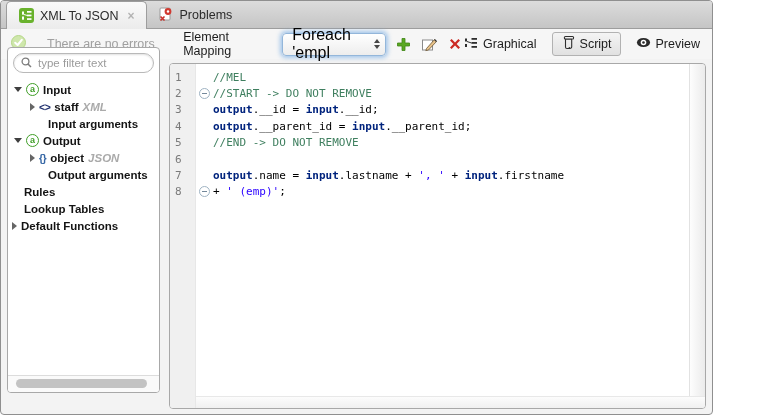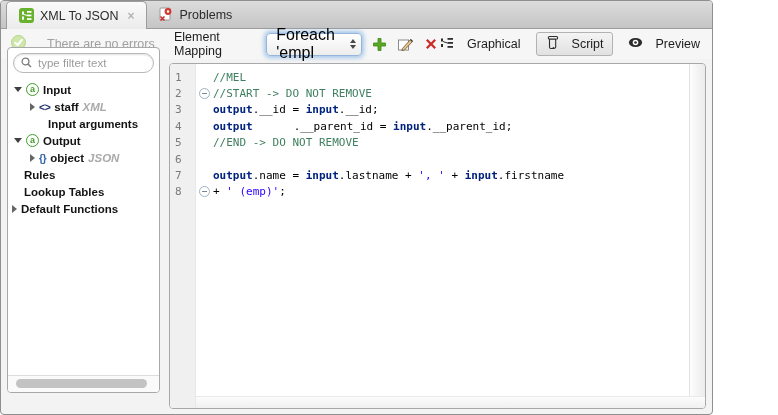--- a/index.html
+++ b/index.html
@@ -21,21 +21,21 @@
   .mapgroup{display:flex;align-items:center;gap:10px;}
   .maplabel{color:#1c1c1c;font-size:12.5px;margin-right:14px;}
   .dropdown{display:flex;align-items:center;gap:7px;height:21px;padding:0 5px 0 9px;font-size:16px;color:#000;
             background:linear-gradient(#ffffff,#ededed);border:1px solid #93b6da;border-radius:4px;
             box-shadow:0 0 4px 2px rgba(120,172,228,.65);cursor:default;}
   .combo-arrows{display:flex;flex-direction:column;gap:2px;}
   .combo-arrows .up{width:0;height:0;border-left:3.5px solid transparent;border-right:3.5px solid transparent;border-bottom:4px solid #474747;}
   .combo-arrows .dn{width:0;height:0;border-left:3.5px solid transparent;border-right:3.5px solid transparent;border-top:4px solid #474747;}
   .tbicon{width:17px;height:17px;display:inline-flex;align-items:center;justify-content:center;}
   .views{margin-left:auto;display:flex;align-items:center;gap:13px;font-size:12.5px;color:#1d1d1d;}
-  .viewbtn{display:flex;align-items:center;gap:13px;padding:3px 2px;}
+  .viewbtn{display:flex;align-items:center;gap:5px;padding:3px 2px;}
   .viewbtn.active{border:1px solid #b2b2b2;background:linear-gradient(#f4f4f4,#e1e1e1);border-radius:3px;padding:2px 8px;}
 
   
   .panel{position:absolute;background:#fff;border:1px solid #a8a8a8;border-radius:4px;box-sizing:border-box;overflow:hidden;}
   .sidebar{left:6px;top:46px;width:153px;height:346px;}
   .editor{left:168px;top:62px;right:6px;height:346px;}
 
   
   .filter{margin:5px;height:20px;border:1px solid #b9b9b9;border-radius:11px;display:flex;align-items:center;
           gap:4px;padding:0 7px;background:#fff;box-shadow:inset 0 1px 2px rgba(0,0,0,.12);box-sizing:border-box;}
@@ -202,20 +202,23 @@
           <span class="tri open"></span>
           <span class="ico-a">a</span>
           <span>Output</span>
         </div>
         <div class="trow" style="padding-left: 22px;">
           <span class="tri closed"></span>
           <span class="ico-glyph" style="color: rgb(52, 101, 164);">{}</span>
           <span>object</span>
           <span class="suffix">JSON</span>
         </div>
+        <div class="trow" style="padding-left: 40px;">
+          <span>Output arguments</span>
+        </div>
         <div class="trow" style="padding-left: 16px;">
           <span>Rules</span>
         </div>
         <div class="trow" style="padding-left: 16px;">
           <span>Lookup Tables</span>
         </div>
         <div class="trow" style="padding-left: 4px;">
           <span class="tri closed"></span>
           <span>Default Functions</span>
         </div>
@@ -241,21 +244,21 @@
           <span class="codetext"><span style="color: rgb(63, 127, 95);">//START -&gt; DO NOT REMOVE</span></span>
         </div>
         <div class="crow">
           <span class="ln">3</span>
           <span class="foldcol"></span>
           <span class="codetext"><span class="kw" style="color: rgb(0, 35, 125);">output</span><span style="color: rgb(0, 0, 0);">.__id = </span><span class="kw" style="color: rgb(0, 35, 125);">input</span><span style="color: rgb(0, 0, 0);">.__id;</span></span>
         </div>
         <div class="crow">
           <span class="ln">4</span>
           <span class="foldcol"></span>
-          <span class="codetext"><span class="kw" style="color: rgb(0, 35, 125);">output</span><span style="color: rgb(0, 0, 0); margin-left: 41px;">.__parent_id = </span><span class="kw" style="color: rgb(0, 35, 125);">input</span><span style="color: rgb(0, 0, 0);">.__parent_id;</span></span>
+          <span class="codetext"><span class="kw" style="color: rgb(0, 35, 125);">output</span><span style="color: rgb(0, 0, 0);">.__parent_id = </span><span class="kw" style="color: rgb(0, 35, 125);">input</span><span style="color: rgb(0, 0, 0);">.__parent_id;</span></span>
         </div>
         <div class="crow">
           <span class="ln">5</span>
           <span class="foldcol"></span>
           <span class="codetext"><span style="color: rgb(63, 127, 95);">//END -&gt; DO NOT REMOVE</span></span>
         </div>
         <div class="crow">
           <span class="ln">6</span>
           <span class="foldcol"></span>
         </div>

